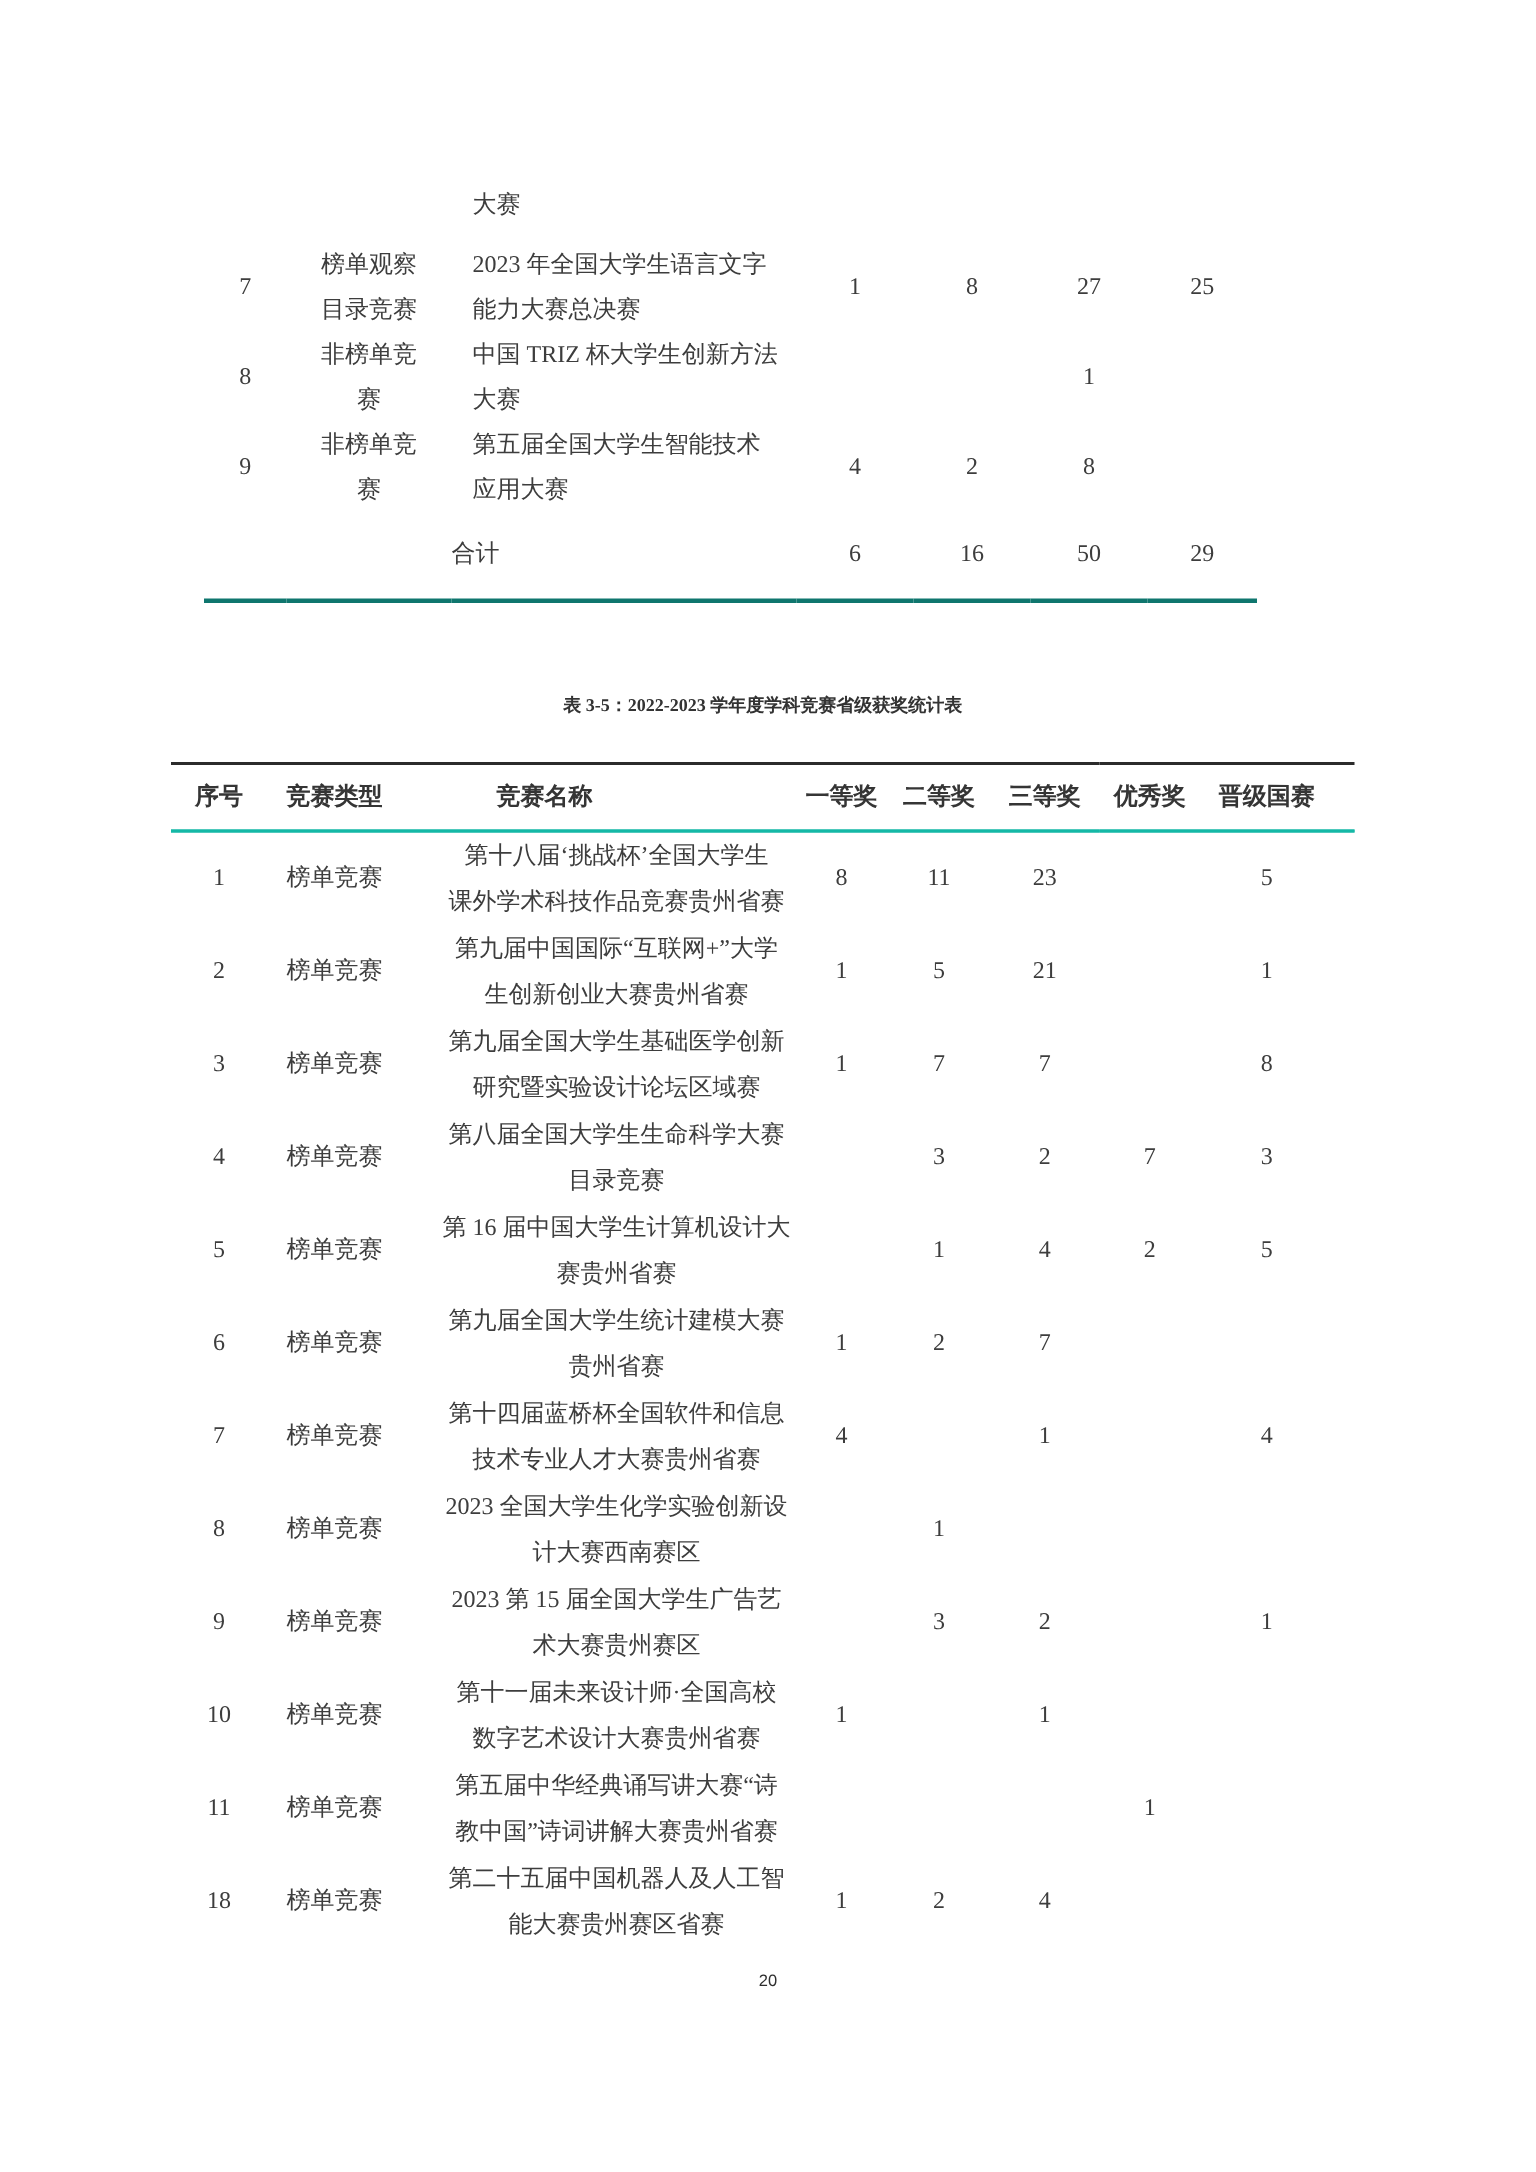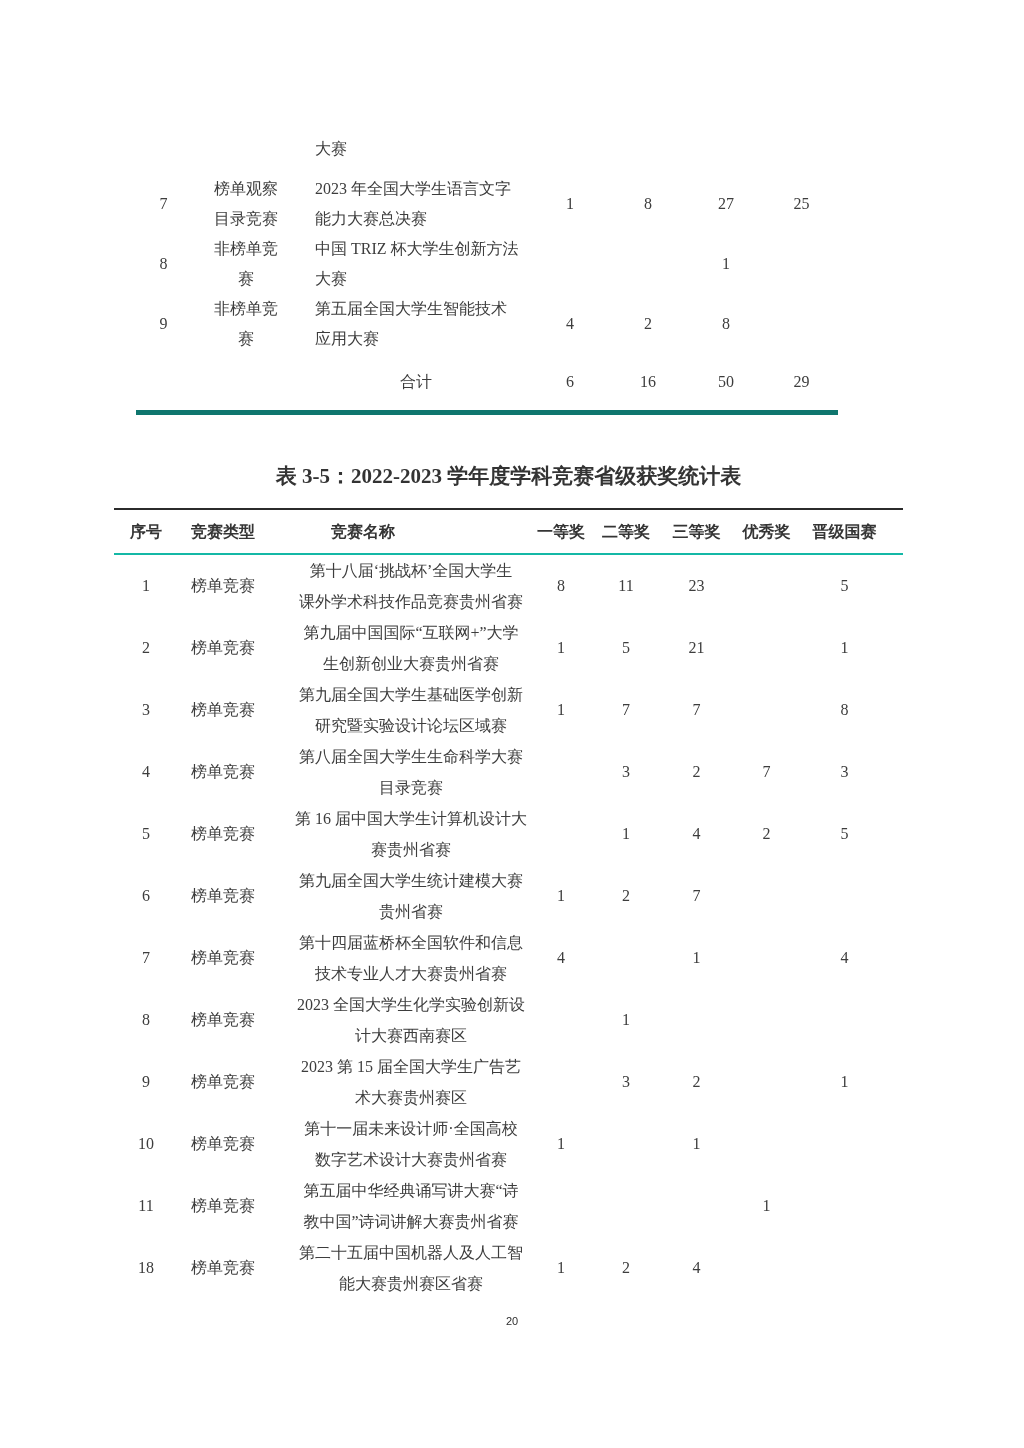--- a/index.html
+++ b/index.html
@@ -9,30 +9,30 @@
     margin:0 auto;
     background:#ffffff;
     font-family:"Liberation Serif","DejaVu Serif",serif;
     color:#3d3d3d;
     overflow:hidden;
   }
   table{border-collapse:collapse;table-layout:fixed;position:absolute;}
   td,th{vertical-align:middle;text-align:center;font-size:16px;line-height:30px;
         padding:0;white-space:pre-line;overflow:hidden;font-weight:normal;}
   
-  .t1{left:136px;top:124px;width:702px;border-bottom:5px solid #0f766e;}
+  .t1{left:136px;top:112px;width:702px;border-bottom:3px solid #0f766e;}
   .t1 .name{text-align:left;padding-left:14px;}
   .t1 tr.r-carry{height:50px;}
   .t1 tr.r-two{height:60px;}
   .t1 tr.r-total{height:58px;}
-  .t1 .total-label{text-align:center;padding-left:0;}
+  .t1 .total-label{text-align:left;padding-left:0;}
   
   .caption{
     position:absolute;left:114px;top:462px;width:789px;
-    text-align:center;font-size:21px;font-weight:bold;color:#333;
+    text-align:center;font-size:12px;font-weight:bold;color:#333;
   }
   
   .t2{left:114px;top:508px;width:789px;border-top:2px solid #2b2b2b;}
   .t2 thead tr{height:45px;border-bottom:2px solid #14b8a6;}
   .t2 thead th{font-weight:bold;color:#353535;}
   .t2 thead th.name{text-align:center;padding-left:0;padding-right:72px;}
   .t2 tbody tr{height:62px;}
   .t2 .name{text-align:center;padding-left:24px;line-height:31px;}
   .t2 .nat{padding-right:14px;}
   

